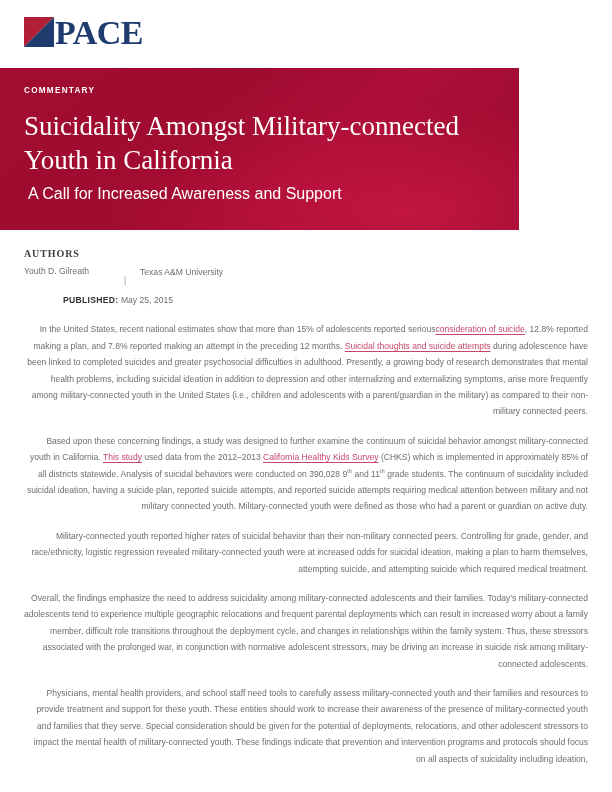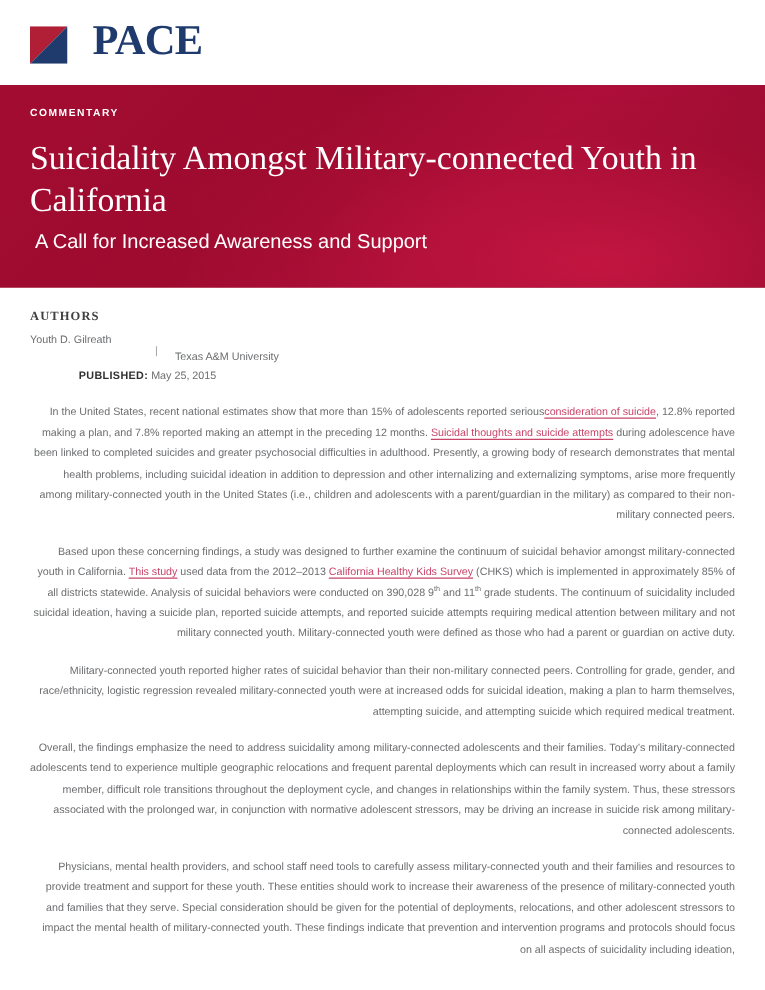--- a/index.html
+++ b/index.html
@@ -20,22 +20,22 @@
   
   .logo-bar {
     height: 68px;
     padding-left: 24px;
     display: flex;
     align-items: center;
     background: #ffffff;
   }
   .logo {
     display: flex;
-    align-items: flex-end;
-    gap: 20px;
+    align-items: flex-start;
+    gap: 1px;
   }
   .logo-mark {
     width: 30px;
     height: 30px;
     position: relative;
     flex: 0 0 auto;
   }
   .logo-mark svg { display: block; }
   .logo-word {
     font-family: "Liberation Serif", serif;
@@ -44,21 +44,21 @@
     line-height: 1;
     letter-spacing: -0.5px;
     color: #1f3b6e;
     position: relative;
     top: -1px;
   }
 
   
   .hero {
     position: relative;
-    width: 612px;
+    width: 519px;
     background: #9e0b30;
     background-image:
       radial-gradient(ellipse 520px 230px at 78% 88%, rgba(196,22,65,0.95) 0%, rgba(170,14,50,0.45) 45%, rgba(150,10,42,0) 72%),
       linear-gradient(135deg, #a30c31 0%, #9d0b2f 38%, #ae0f3c 62%, #8f0a2b 100%);
     padding: 18px 12px 22px 24px;
     box-sizing: border-box;
     color: #ffffff;
     overflow: hidden;
   }
   .eyebrow {
@@ -116,21 +116,21 @@
     flex: 0 0 auto;
     width: 16px;
     text-align: left;
     color: #9b9b9d;
     position: relative;
     top: 9px;
   }
   .author-affil {
     flex: 1 1 auto;
     position: relative;
-    top: 14px;
+    top: 1px;
   }
   .published {
     margin-top: 16px;
     font-size: 8.6px;
     color: #6d6e70;
     margin-left: 39px;
   }
   .published strong {
     color: #2f2f31;
     font-weight: 700;

